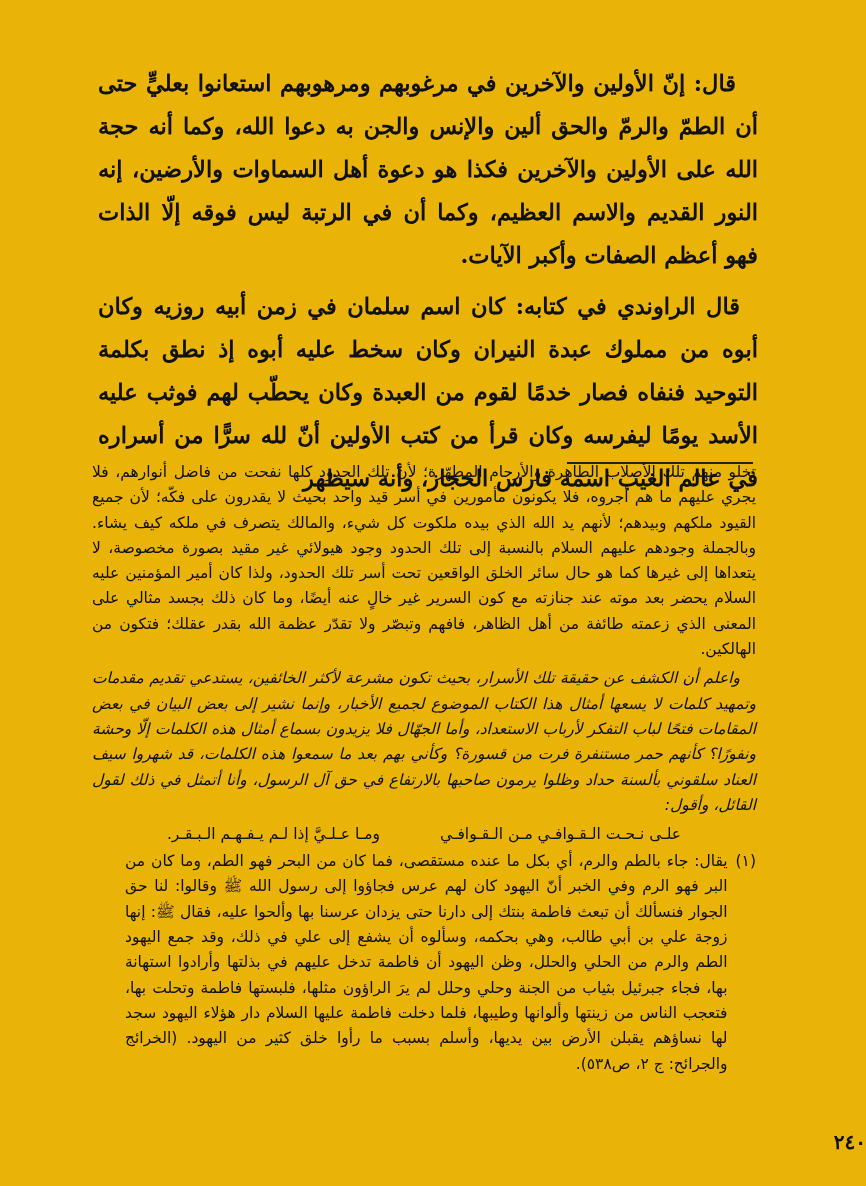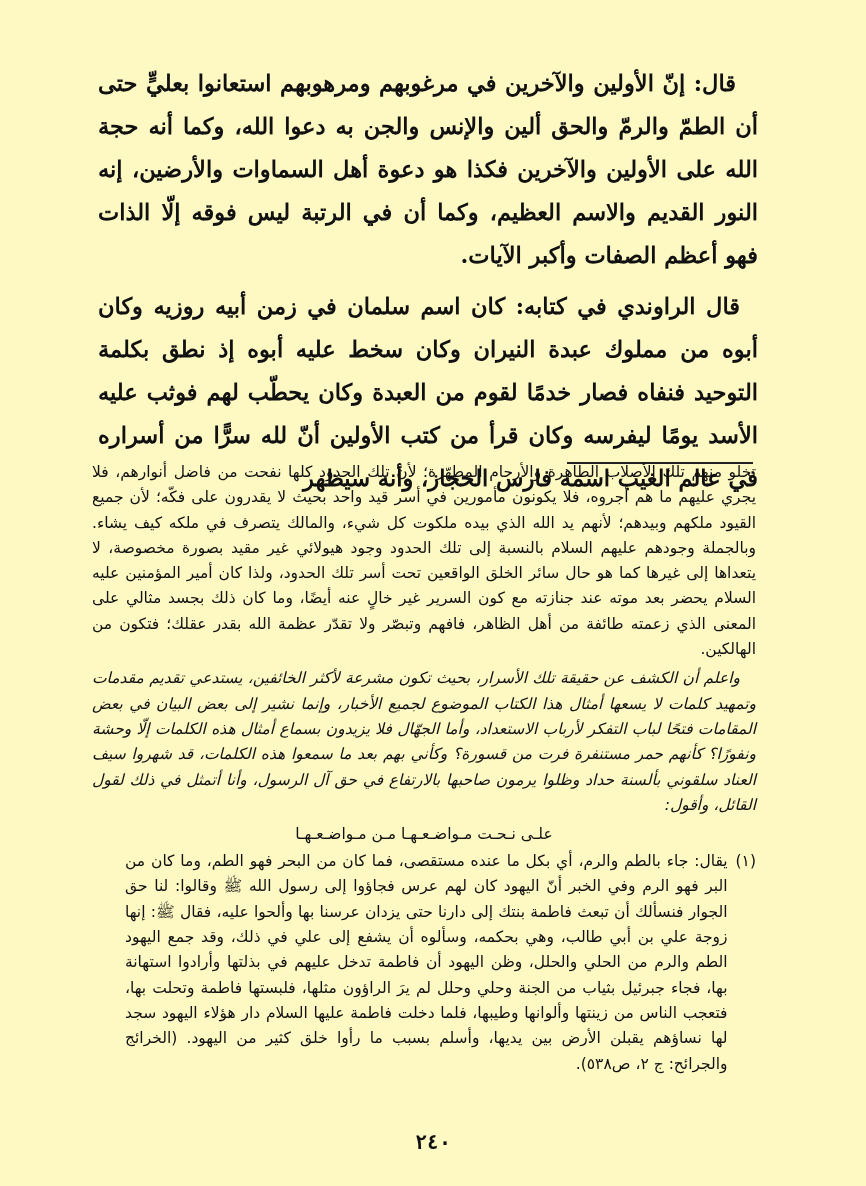--- a/index.html
+++ b/index.html
@@ -1,17 +1,17 @@
 <!DOCTYPE html>
 <html><head>
   <meta charset="utf-8">
   <style>
     html, body { margin: 0; padding: 0; background: #ffffff; }
     body { width: 866px; height: 1186px; position: relative; overflow: hidden; color: #111; }
-    .page { position: absolute; left: 0; top: 0; width: 866px; height: 1186px; background: #fef9c3; }
+    .page { position: absolute; left: 0; top: 0; width: 866px; height: 1186px; background: #eab308; }
     .main {
       position: absolute; left: 98px; top: 62px; width: 660px;
       direction: rtl; text-align: justify; text-align-last: right;
       font-family: "DejaVu Serif", serif; font-size: 22.5px; line-height: 43px;
       font-weight: bold;
     }
     .main p { margin: 0 0 8px 0; text-indent: 18px; }
     .main p.first { text-indent: 22px; }
     .rule { position: absolute; left: 567px; top: 462px; width: 186px; height: 2px; background: #222; }
     .notes {
@@ -23,40 +23,41 @@
     .notes p.indent { text-indent: 16px; font-style: italic; }
     .verse {
       display: flex; direction: rtl; justify-content: center; gap: 60px;
       font-family: "DejaVu Sans", sans-serif; font-size: 15.5px; line-height: 25px;
       letter-spacing: 1px; margin: 0 0 2px 0;
     }
     .footnote { display: flex; direction: rtl; }
     .footnote .num { flex: 0 0 auto; margin-left: 8px; }
     .footnote .body { flex: 1; text-align: justify; text-align-last: right; margin-left: 33px; }
     .pagenum {
-      position: absolute; left: 0; width: 866px; top: 1130px; text-align: center;
-      font-family: Liberation Mono, monospace; font-size: 20px; font-weight: bold; direction: rtl;
+      position: absolute; left: 0; width: 866px; top: 1130px; text-align: right;
+      font-family: Liberation Sans, sans-serif; font-size: 20px; font-weight: bold; direction: rtl;
     }
   </style>
 </head>
 <body>
 
 <div class="page">
   <div class="main">
     <p class="first">قال: إنّ الأولين والآخرين في مرغوبهم ومرهوبهم استعانوا بعليٍّ حتى أن الطمّ والرمّ والحق ألين والإنس والجن به دعوا الله، وكما أنه حجة الله على الأولين والآخرين فكذا هو دعوة أهل السماوات والأرضين، إنه النور القديم والاسم العظيم، وكما أن في الرتبة ليس فوقه إلّا الذات فهو أعظم الصفات وأكبر الآيات.</p>
     <p>قال الراوندي في كتابه: كان اسم سلمان في زمن أبيه روزيه وكان أبوه من مملوك عبدة النيران وكان سخط عليه أبوه إذ نطق بكلمة التوحيد فنفاه فصار خدمًا لقوم من العبدة وكان يحطّب لهم فوثب عليه الأسد يومًا ليفرسه وكان قرأ من كتب الأولين أنّ لله سرًّا من أسراره في عالم الغيب اسمه فارس الحجاز، وأنه سيظهر</p>
   </div>
 
   <div class="rule"></div>
 
   <div class="notes">
     <p>تخلو منهم تلك الأصلاب الطاهرة والأرحام المطهّرة؛ لأن تلك الحدود كلها نفحت من فاضل أنوارهم، فلا يجري عليهم ما هم أجروه، فلا يكونون مأمورين في أسر قيد واحد بحيث لا يقدرون على فكّه؛ لأن جميع القيود ملكهم وبيدهم؛ لأنهم يد الله الذي بيده ملكوت كل شيء، والمالك يتصرف في ملكه كيف يشاء. وبالجملة وجودهم عليهم السلام بالنسبة إلى تلك الحدود وجود هيولائي غير مقيد بصورة مخصوصة، لا يتعداها إلى غيرها كما هو حال سائر الخلق الواقعين تحت أسر تلك الحدود، ولذا كان أمير المؤمنين عليه السلام يحضر بعد موته عند جنازته مع كون السرير غير خالٍ عنه أيضًا، وما كان ذلك بجسد مثالي على المعنى الذي زعمته طائفة من أهل الظاهر، فافهم وتبصّر ولا تقدّر عظمة الله بقدر عقلك؛ فتكون من الهالكين.</p>
     <p class="indent">واعلم أن الكشف عن حقيقة تلك الأسرار، بحيث تكون مشرعة لأكثر الخائفين، يستدعي تقديم مقدمات وتمهيد كلمات لا يسعها أمثال هذا الكتاب الموضوع لجميع الأخبار، وإنما نشير إلى بعض البيان في بعض المقامات فتحًا لباب التفكر لأرباب الاستعداد، وأما الجهّال فلا يزيدون بسماع أمثال هذه الكلمات إلّا وحشة ونفورًا؟ كأنهم حمر مستنفرة فرت من قسورة؟ وكأني بهم بعد ما سمعوا هذه الكلمات، قد شهروا سيف العناد سلقوني بألسنة حداد وظلوا يرمون صاحبها بالارتفاع في حق آل الرسول، وأنا أتمثل في ذلك لقول القائل، وأقول:</p>
     <div class="verse">
-      <span>علـى نـحـت مـواضـعـهـا مـن مـواضـعـهـا</span>
+      <span>علـى نـحـت الـقـوافـي مـن الـقـوافـي</span>
+      <span>ومـا عـلـيَّ إذا لـم يـفـهـم الـبـقـر.</span>
     </div>
     <div class="footnote">
       <span class="num">(١)</span>
       <span class="body">يقال: جاء بالطم والرم، أي بكل ما عنده مستقصى، فما كان من البحر فهو الطم، وما كان من البر فهو الرم وفي الخبر أنّ اليهود كان لهم عرس فجاؤوا إلى رسول الله ﷺ وقالوا: لنا حق الجوار فنسألك أن تبعث فاطمة بنتك إلى دارنا حتى يزدان عرسنا بها وألحوا عليه، فقال ﷺ: إنها زوجة علي بن أبي طالب، وهي بحكمه، وسألوه أن يشفع إلى علي في ذلك، وقد جمع اليهود الطم والرم من الحلي والحلل، وظن اليهود أن فاطمة تدخل عليهم في بذلتها وأرادوا استهانة بها، فجاء جبرئيل بثياب من الجنة وحلي وحلل لم يرَ الراؤون مثلها، فلبستها فاطمة وتحلت بها، فتعجب الناس من زينتها وألوانها وطيبها، فلما دخلت فاطمة عليها السلام دار هؤلاء اليهود سجد لها نساؤهم يقبلن الأرض بين يديها، وأسلم بسبب ما رأوا خلق كثير من اليهود. (الخرائج والجرائح: ج ٢، ص٥٣٨).</span>
     </div>
   </div>
 
   <div class="pagenum">٢٤٠</div>
 </div>
 

